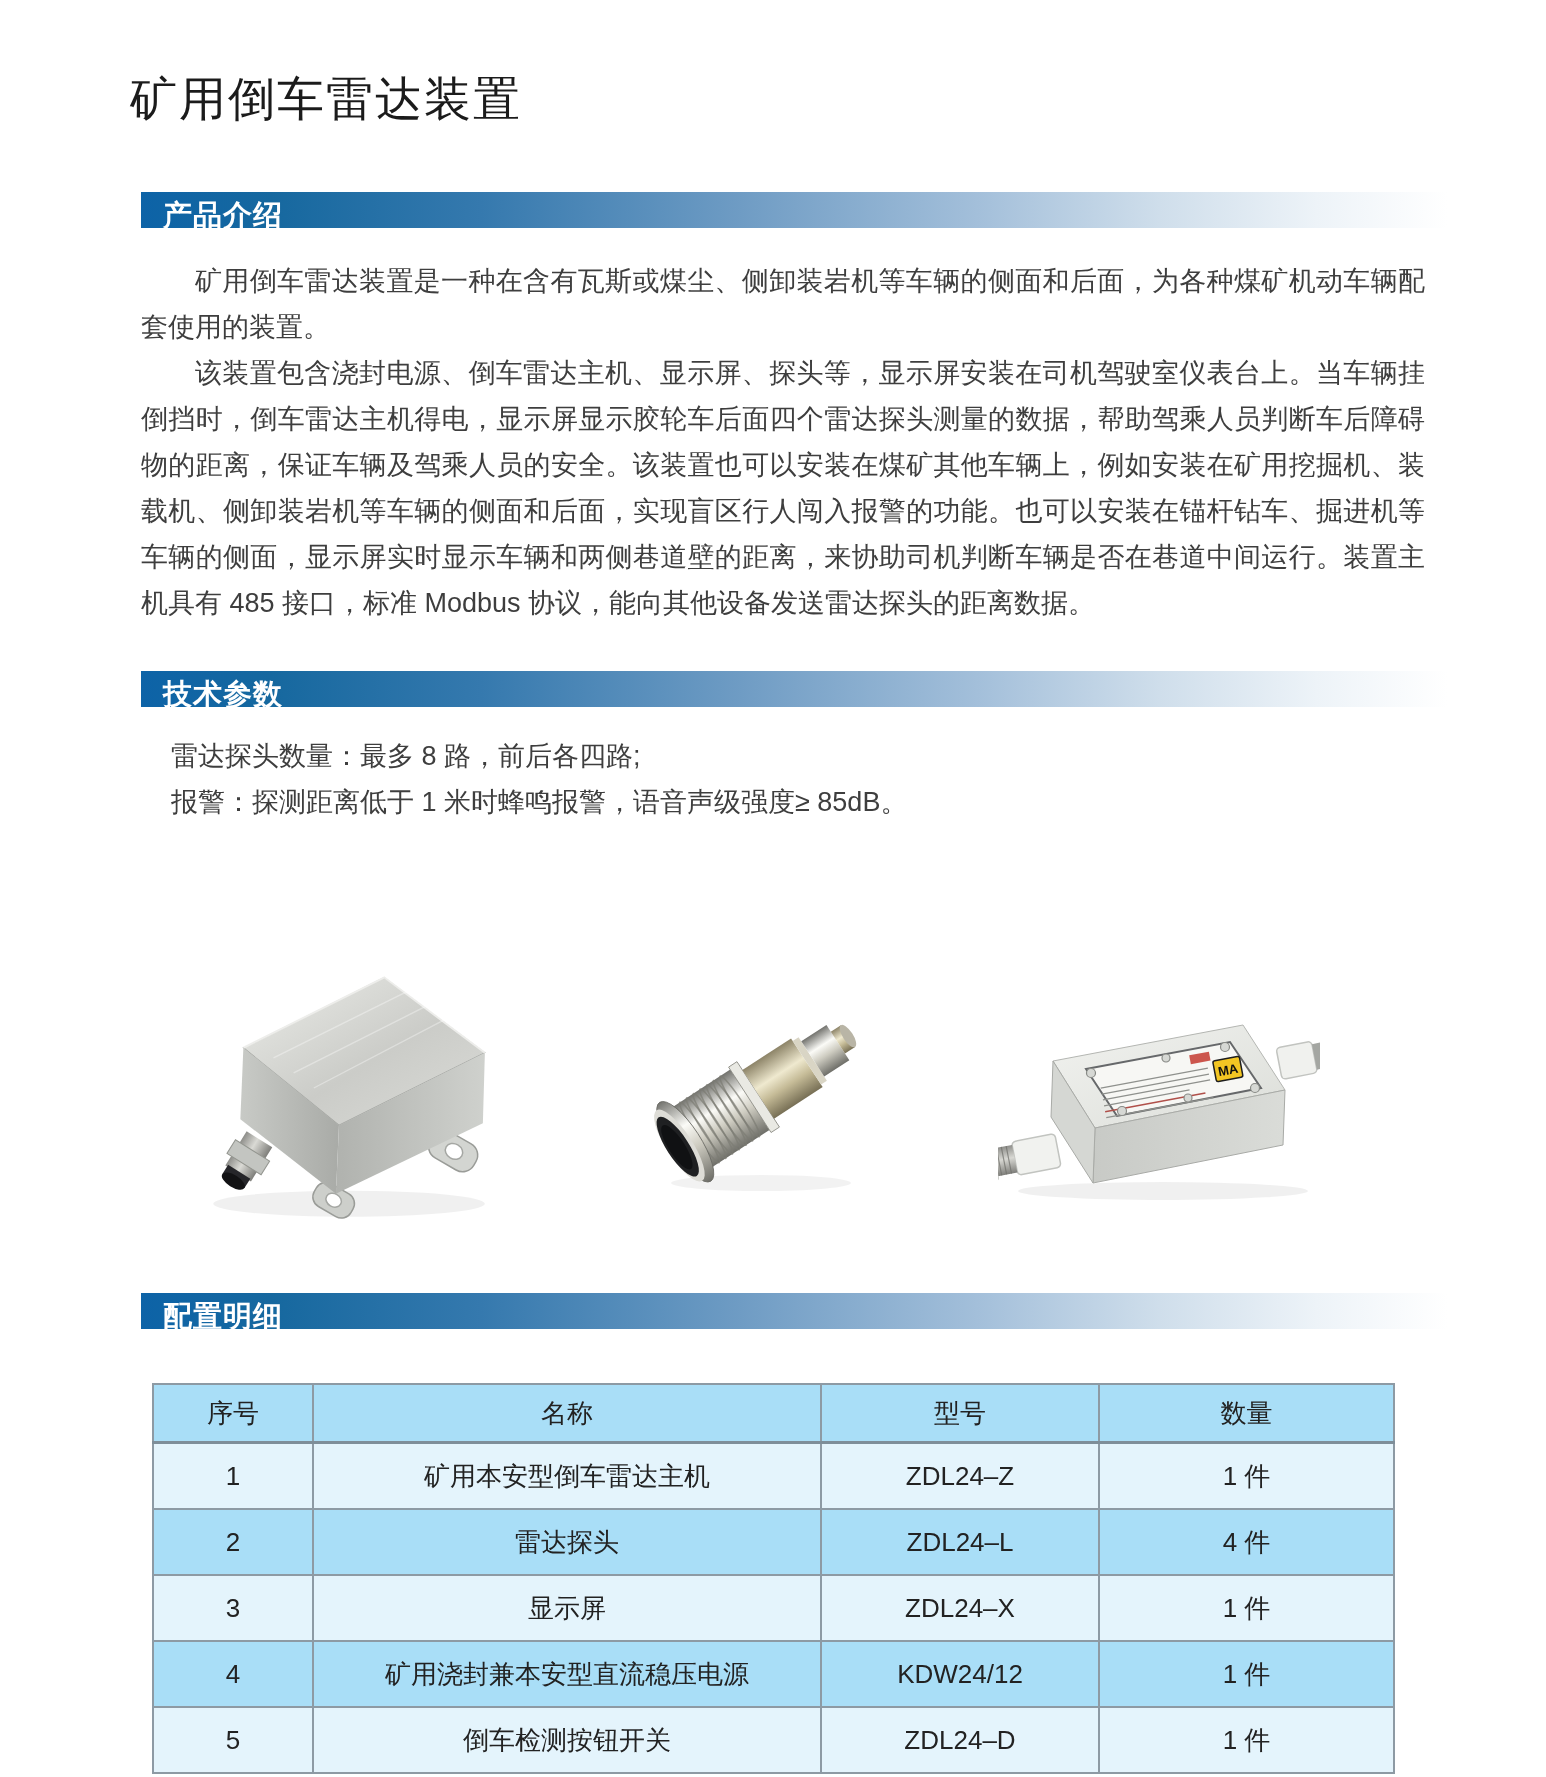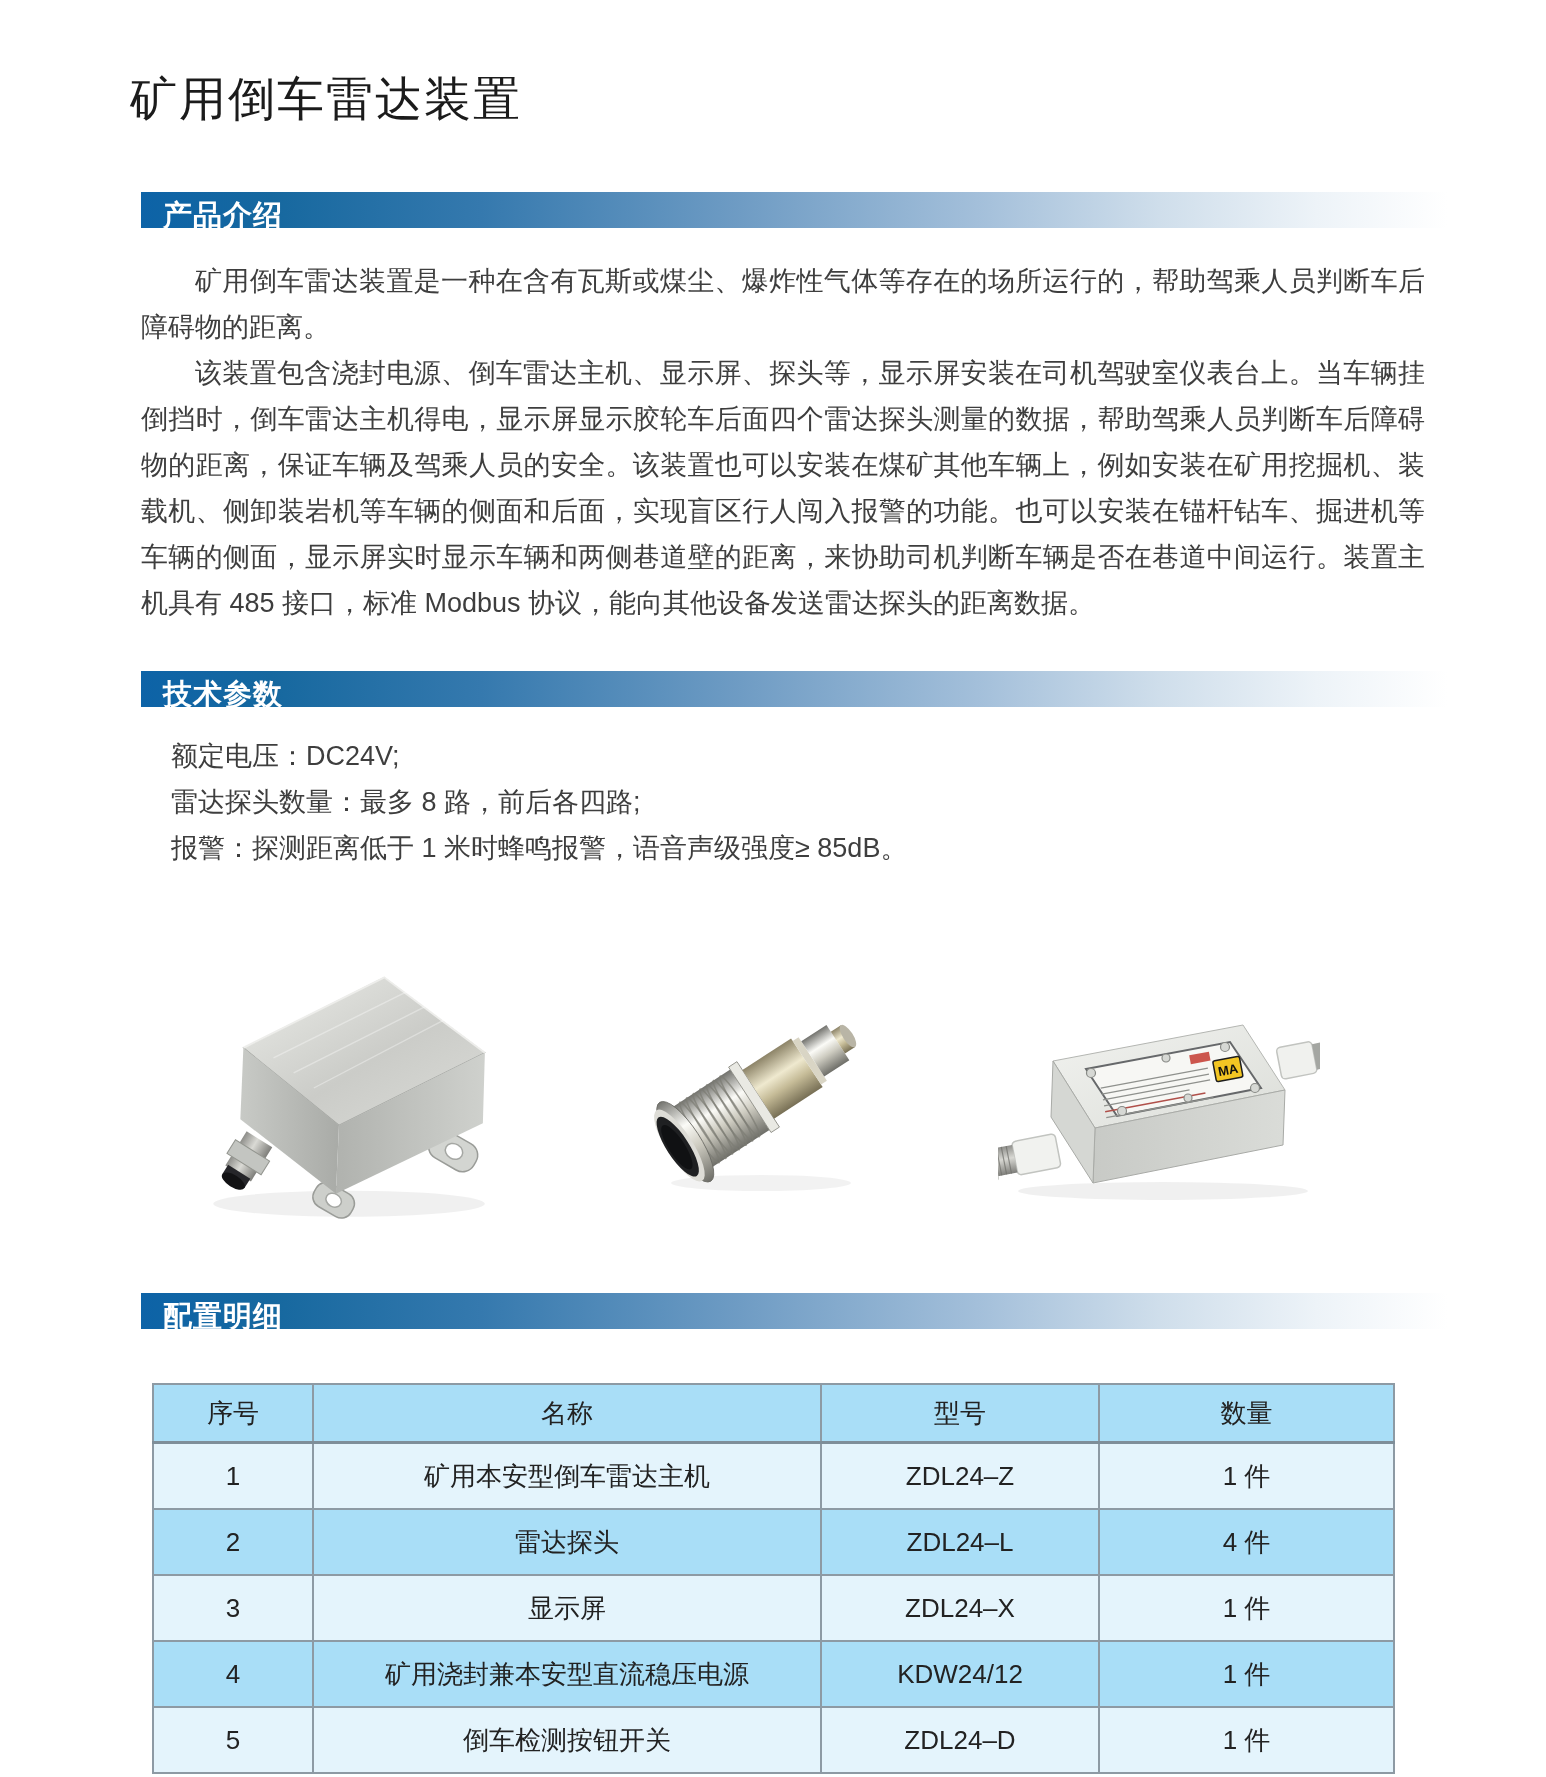--- a/index.html
+++ b/index.html
@@ -59,28 +59,27 @@
 </head>
 <body>
 
 <div class="page">
 
   <h1 class="title">矿用倒车雷达装置</h1>
 
   <div class="band band-intro">产品介绍</div>
 
   <div class="body-text">
-    <p class="para">矿用倒车雷达装置是一种在含有瓦斯或煤尘、爆炸性气体等存在的场所运行的，帮助驾乘人员判断车后障碍物的距离。</p>
+    <p class="para">矿用倒车雷达装置是一种在含有瓦斯或煤尘、侧卸装岩机等车辆的侧面和后面，为各种煤矿机动车辆配套使用的装置。</p>
     <p class="para">该装置包含浇封电源、倒车雷达主机、显示屏、探头等，显示屏安装在司机驾驶室仪表台上。当车辆挂倒挡时，倒车雷达主机得电，显示屏显示胶轮车后面四个雷达探头测量的数据，帮助驾乘人员判断车后障碍物的距离，保证车辆及驾乘人员的安全。该装置也可以安装在煤矿其他车辆上，例如安装在矿用挖掘机、装载机、侧卸装岩机等车辆的侧面和后面，实现盲区行人闯入报警的功能。也可以安装在锚杆钻车、掘进机等车辆的侧面，显示屏实时显示车辆和两侧巷道壁的距离，来协助司机判断车辆是否在巷道中间运行。装置主机具有 485 接口，标准 Modbus 协议，能向其他设备发送雷达探头的距离数据。</p>
   </div>
 
   <div class="band band-tech">技术参数</div>
 
   <div class="spec-list">
-    <div class="spec">额定电压：DC24V;</div>
     <div class="spec">雷达探头数量：最多 8 路，前后各四路;</div>
     <div class="spec">报警：探测距离低于 1 米时蜂鸣报警，语音声级强度≥ 85dB。</div>
   </div>
 
   <div class="photo" id="photo-host">
     <svg viewBox="0 0 320 270" xmlns="http://www.w3.org/2000/svg">
       <defs>
         <linearGradient id="hTop" x1="0" y1="0" x2="1" y2="1">
           <stop offset="0" stop-color="#ebece8"></stop>
             <stop offset="0.55" stop-color="#cbccc8"></stop>

